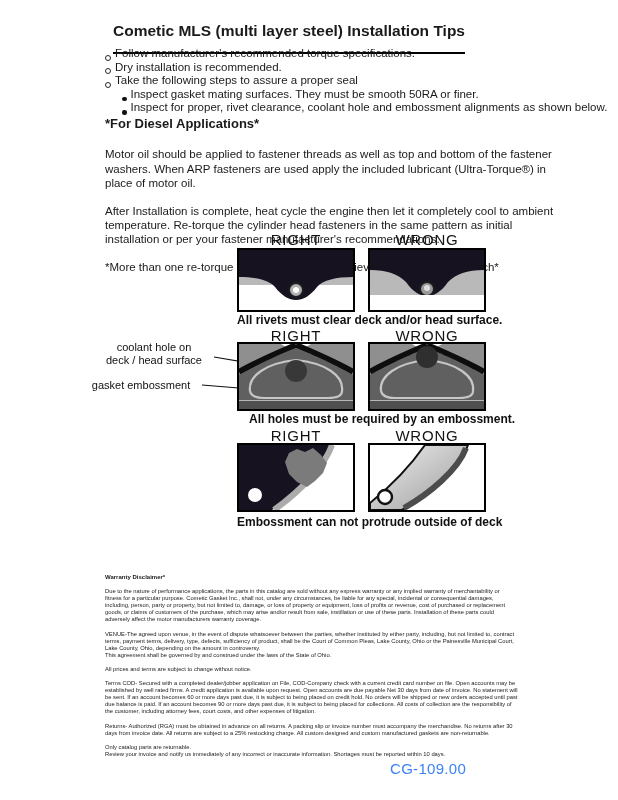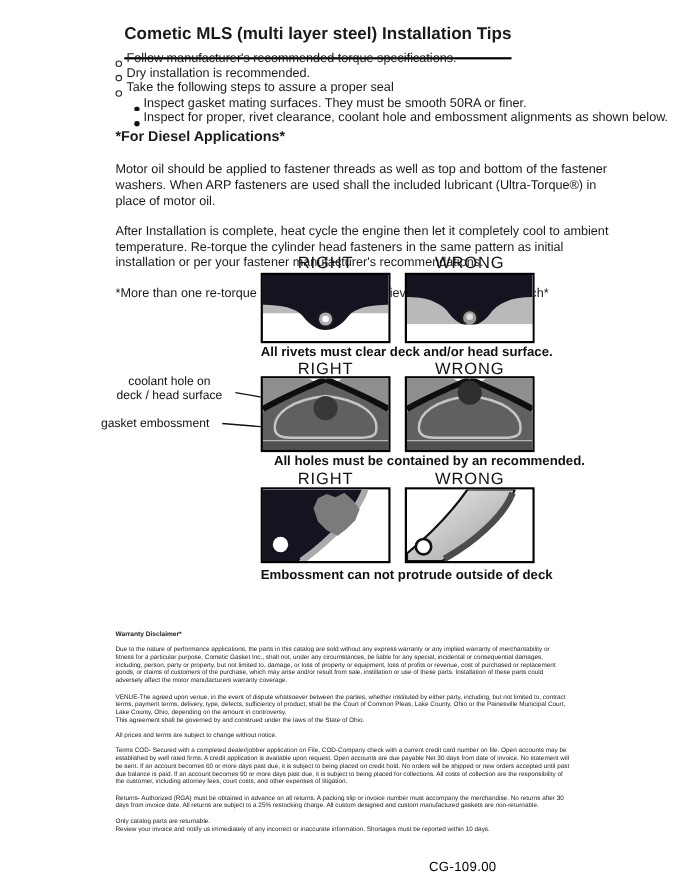--- a/index.html
+++ b/index.html
@@ -29,21 +29,21 @@
   .caption{position:absolute;font-size:12px;font-weight:bold;color:#111;white-space:nowrap;line-height:13px;}
 
   .lbl{position:absolute;font-size:11px;line-height:12.5px;text-align:center;color:#111;}
   .leader-svg{position:absolute;left:200px;top:345px;}
 
   .disclaimer{position:absolute;left:105px;top:574px;width:413px;font-size:5.8px;line-height:7.1px;color:#222;}
   .disclaimer h3{margin:0 0 7px;font-size:6px;font-weight:bold;}
   .disclaimer p{margin:0 0 7px;}
   .disclaimer p.tight{margin-bottom:0;}
 
-  .footer-code{position:absolute;left:390px;top:760px;font-size:12px;color:#000000;letter-spacing:.3px;margin-top:21px;}
+  .footer-code{position:absolute;left:390px;top:760px;font-size:15px;color:#3b82f6;letter-spacing:.3px;}
 </style>
 </head>
 <body>
 
 <div class="page">
 
   <h1 class="title">Cometic MLS (multi layer steel) Installation Tips</h1>
 
   <div class="bullets">
     <div class="b-line">
@@ -63,21 +63,21 @@
       <span class="txt">Inspect gasket mating surfaces.  They must be smooth 50RA or finer.</span>
     </div>
     <div class="b-line sub">
       <span class="d-bullet"></span>
       <span class="txt">Inspect for proper, rivet clearance, coolant hole and embossment alignments as shown below.</span>
     </div>
   </div>
 
   <div class="diesel">
     <h2>*For Diesel Applications*</h2>
-    <p>Motor oil should be applied to fastener threads as well as top and bottom of the fastener washers. When ARP fasteners are used shall the included lubricant (Ultra-Torque®) in place of motor oil.</p>
+    <p>Motor oil should be applied to fastener threads as well as top and bottom of the fastener washers. When ARP fasteners are used apply the included lubricant (Ultra-Torque®) in place of motor oil.</p>
     <p>After Installation is complete, heat cycle the engine then let it completely cool to ambient temperature. Re-torque the cylinder head fasteners in the same pattern as initial installation or per your fastener manufacturer's recommendations.</p>
     <p>*More than one re-torque may be required to achieve proper fastener stretch*</p>
   </div>
 
   <span class="dg-header" style="left:296px;top:231px">RIGHT</span>
   <span class="dg-header" style="left:427px;top:231px">WRONG</span>
 
   <div class="panel" style="left:237px;top:248px;height:64px">
     <svg width="114" height="60" viewBox="0 0 114 60">
       <rect x="0" y="0" width="114" height="60" fill="#ffffff"></rect>
@@ -138,21 +138,21 @@
       <path d="M57,1 C46,6 19,17 0,28" stroke="#0e0e0e" stroke-width="6" fill="none"></path>
       <path d="M57,1 C68,6 95,17 114,28" stroke="#0e0e0e" stroke-width="6" fill="none"></path>
       <path d="M0,31 C21,19 46,8 57,4 C68,8 93,19 114,31 L114,65 L0,65 Z" fill="#606060"></path>
       <path d="M11,47 C9,32 27,19 57,16 C87,19 105,32 103,47 C103,52 97,54 89,54 L25,54 C17,54 12,52 11,47 Z" stroke="#c6c6c6" stroke-width="2.2" fill="none"></path>
       <rect x="0" y="57" width="114" height="8" fill="#4f4f4f"></rect>
       <line x1="0" y1="56.5" x2="114" y2="56.5" stroke="#b5b5b5" stroke-width="1.2"></line>
       <circle cx="57" cy="13" r="11" fill="#2f2f2f"></circle>
     </svg>
   </div>
 
-  <div class="caption" style="left:249px;top:413px">All holes must be contained by an recommended.</div>
+  <div class="caption" style="left:249px;top:413px">All holes must be required by an embossment.</div>
 
   <span class="dg-header" style="left:296px;top:427px">RIGHT</span>
   <span class="dg-header" style="left:427px;top:427px">WRONG</span>
 
   <div class="panel" style="left:237px;top:443px;height:69px">
     <svg width="114" height="65" viewBox="0 0 114 65">
       <rect x="0" y="0" width="114" height="65" fill="#ffffff"></rect>
       <path d="M0,0 H91 C84,19 62,43 33,65 H0 Z" fill="#171220"></path>
       <path d="M93,0 C86,20 64,44 35,65" stroke="#ababab" stroke-width="6" fill="none"></path>
       <polygon points="50,8 58,4 66,7 74,3 82,10 88,18 84,28 76,36 68,42 58,37 50,29 46,17" fill="#7b7b7b"></polygon>

